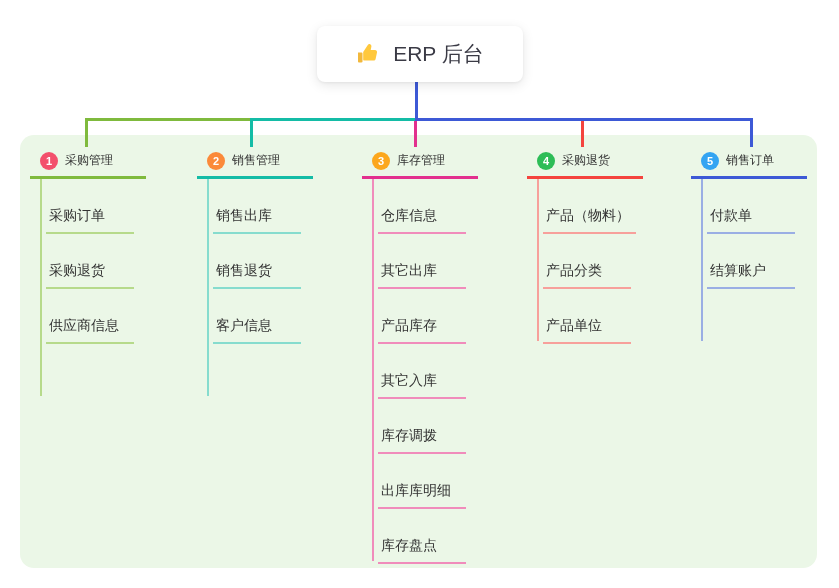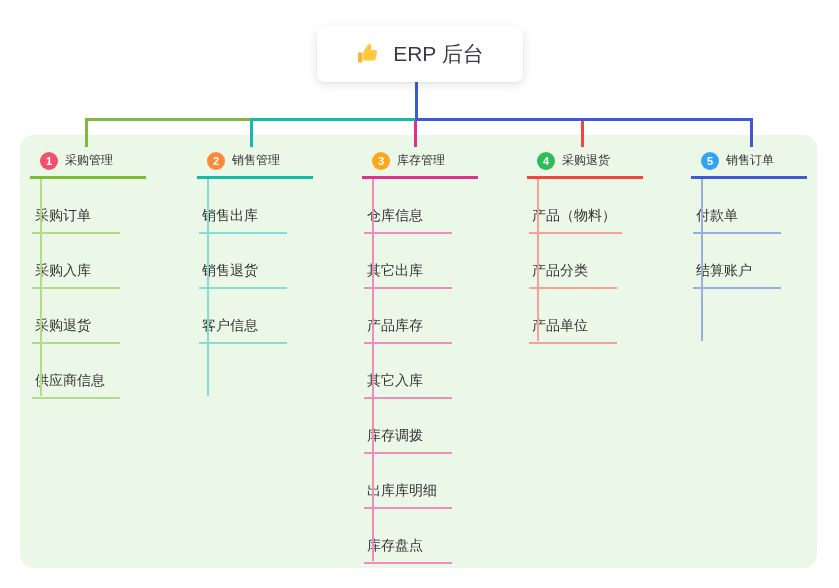--- a/index.html
+++ b/index.html
@@ -35,21 +35,21 @@
     flex:0 0 auto;width:18px;height:18px;border-radius:50%;background:var(--badge);
     color:#fff;font-size:11px;font-weight:bold;line-height:18px;text-align:center;
   }
   .branch-label{font-size:12px;color:#333;}
   .children{position:relative;}
   .children .cvline{position:absolute;left:10px;top:0;width:2px;background:var(--l);}
   .ch-4 .cvline{height:217px;}
   .ch-7 .cvline{height:382px;}
   .ch-3 .cvline{height:162px;}
   .child{
-    box-sizing:border-box;height:55px;margin-left:2px;width:fit-content;min-width:88px;
+    box-sizing:border-box;height:55px;margin-left:16px;width:fit-content;min-width:88px;
     display:flex;align-items:flex-end;padding:0 6px 7px 3px;
     border-bottom:2px solid var(--l);
     font-size:14px;color:#333;white-space:nowrap;cursor:default;
   }
   .child:first-child{height:50px;}
 </style>
 </head>
 <body>
 
 <div id="canvas">
@@ -78,21 +78,20 @@
   <div class="line vline-conn" style="left: 750px; top: 118px; height: 29px; background: rgb(61, 89, 214);"></div>
 
   <div class="branch" style="left: 30px; --c: #7FBA3D; --l: #B6DA8B; --badge: #F3506C;">
     <div class="branch-head">
       <span class="badge">1</span>
       <span class="branch-label">采购管理</span>
     </div>
     <div class="children ch-4">
       <div class="cvline"></div>
       <div class="child">采购订单</div>
-      <div class="child">采购入库</div>
       <div class="child">采购退货</div>
       <div class="child">供应商信息</div>
     </div>
   </div>
 
   <div class="branch" style="left: 197px; --c: #14BCA6; --l: #86DCCE; --badge: #FB8A3A;">
     <div class="branch-head">
       <span class="badge">2</span>
       <span class="branch-label">销售管理</span>
     </div>

